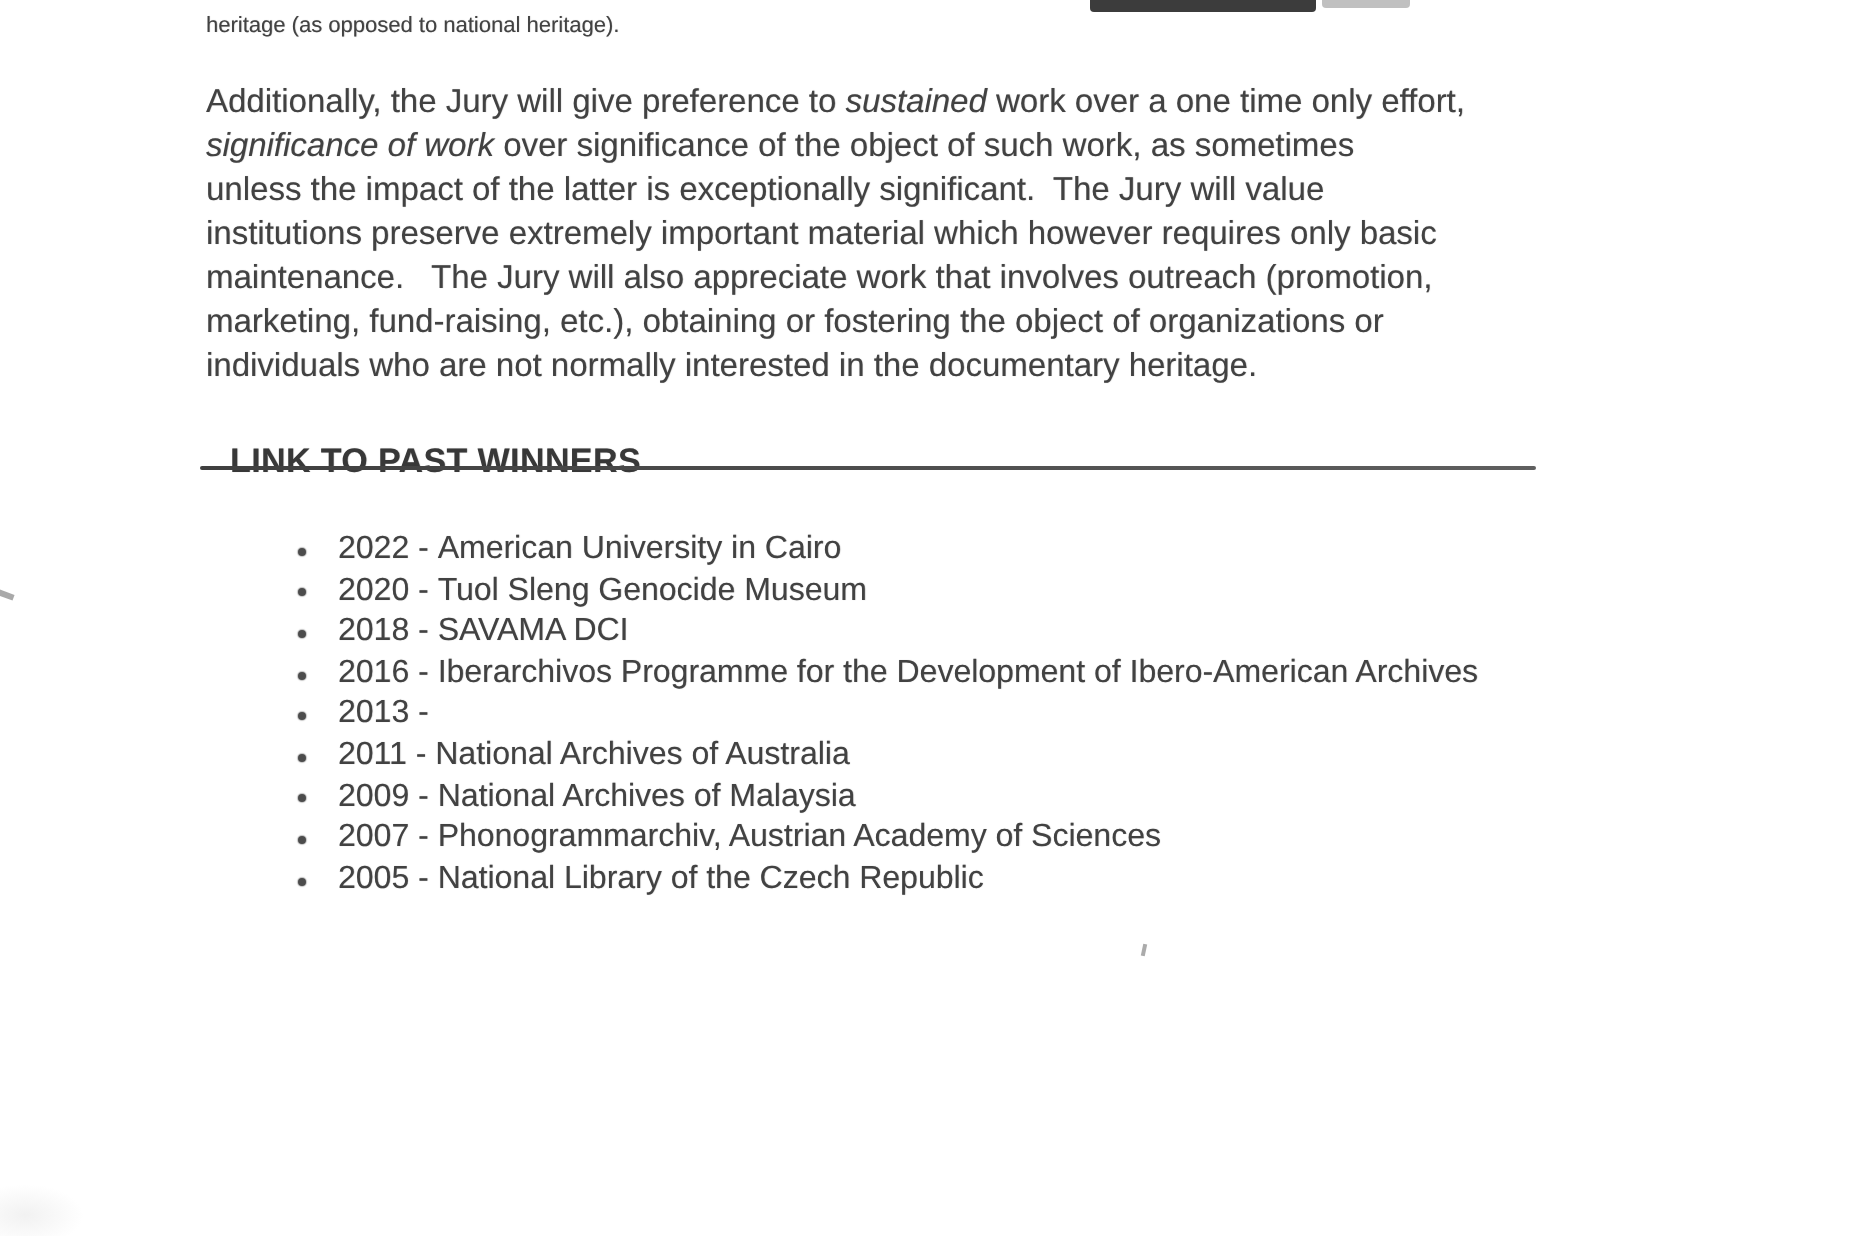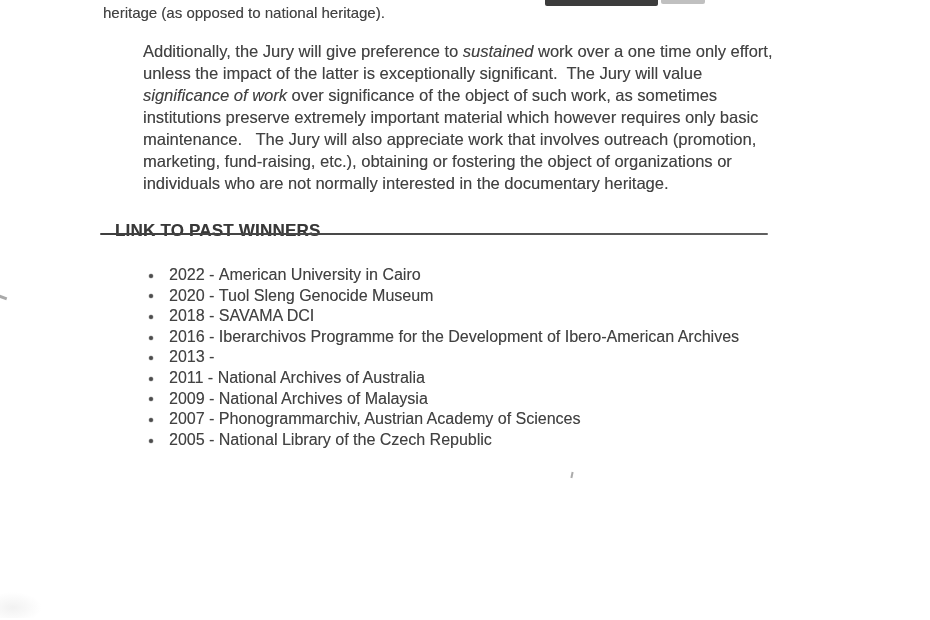--- a/index.html
+++ b/index.html
@@ -16,26 +16,26 @@
     background:var(--background);
     font-family:"Liberation Sans", sans-serif;
     color:var(--ink);
     overflow:hidden;
   }
   .soft{ text-shadow:0.2px 0.2px 0.4px rgba(66,66,66,0.45); }
 
   
   .intro{
     position:absolute;left:103px;top:2px;
-    font-size:15px;line-height:22px;white-space:pre;
+    font-size:11px;line-height:22px;white-space:pre;
   }
 
   
   .paragraph{position:absolute;left:103px;top:40px;}
-  .para-line{font-size:16.5px;line-height:22px;white-space:pre;margin-left:40px;}
+  .para-line{font-size:16.5px;line-height:22px;white-space:pre;}
   .para-line i{font-style:italic;}
 
   
   .heading{
     position:absolute;left:103px;top:209px;margin:12px;
     font-size:17px;font-weight:700;letter-spacing:0.2px;
     color:var(--heading_ink);white-space:pre;
   }
   .rule{
     position:absolute;left:100px;top:233px;width:668px;height:2px;
@@ -74,22 +74,22 @@
   <div class="art-top1"></div>
   <div class="art-top2"></div>
   <div class="art-left"></div>
   <div class="art-speck"></div>
   <div class="art-smudge"></div>
 
   <div class="intro soft">heritage (as opposed to national heritage).</div>
 
   <div class="paragraph soft" id="paragraph">
       <div class="para-line"><span>Additionally, the Jury will give preference to </span><i>sustained</i><span> work over a one time only effort,</span></div>
+      <div class="para-line"><i>significance of work</i><span> over significance of the object of such work, as sometimes</span></div>
       <div class="para-line"><span>unless the impact of the latter is exceptionally significant.  The Jury will value</span></div>
-      <div class="para-line"><i>significance of work</i><span> over significance of the object of such work, as sometimes</span></div>
       <div class="para-line"><span>institutions preserve extremely important material which however requires only basic</span></div>
       <div class="para-line"><span>maintenance.   The Jury will also appreciate work that involves outreach (promotion,</span></div>
       <div class="para-line"><span>marketing, fund-raising, etc.), obtaining or fostering the object of organizations or</span></div>
       <div class="para-line"><span>individuals who are not normally interested in the documentary heritage.</span></div>
     </div>
 
   <h2 class="heading soft">LINK TO PAST WINNERS</h2>
   <div class="rule"></div>
 
   <ul class="winners soft" id="winners">

